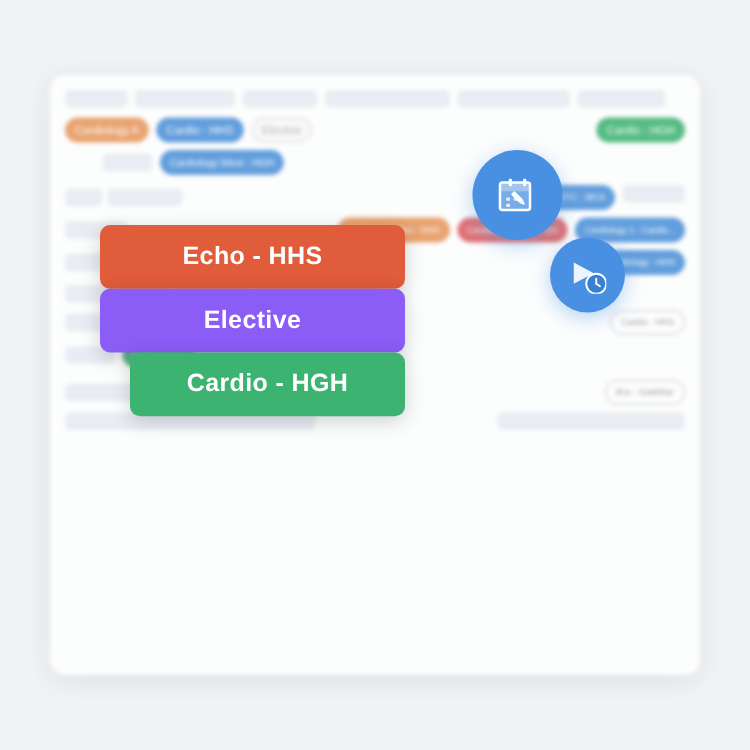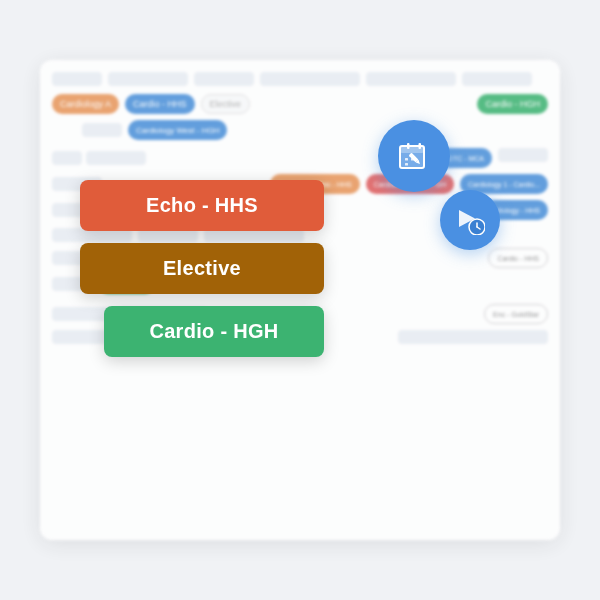--- a/index.html
+++ b/index.html
@@ -74,38 +74,37 @@
       color: #888;
     }
 
     
     .cards-container {
       position: absolute;
       left: 40px;
       top: 120px;
       display: flex;
       flex-direction: column;
-      gap: 12px;
       z-index: 10;
     }
 
     .card {
       border-radius: 8px;
       padding: 14px 28px;
       min-width: 220px;
       text-align: center;
       color: #fff;
       font-size: 20px;
       font-weight: 600;
       box-shadow: 0 4px 16px rgba(0,0,0,0.18);
       letter-spacing: 0.3px;
     }
 
     .card-red    { background: #e05c3a; }
-    .card-yellow { background: #a16207; }
+    .card-yellow { background: #8b5cf6; }
     .card-green  { background: #3cb371; margin-left: 24px; }
 
     
     .float-icon {
       position: absolute;
       border-radius: 50%;
       background: #4a90e2;
       display: flex;
       align-items: center;
       justify-content: center;

